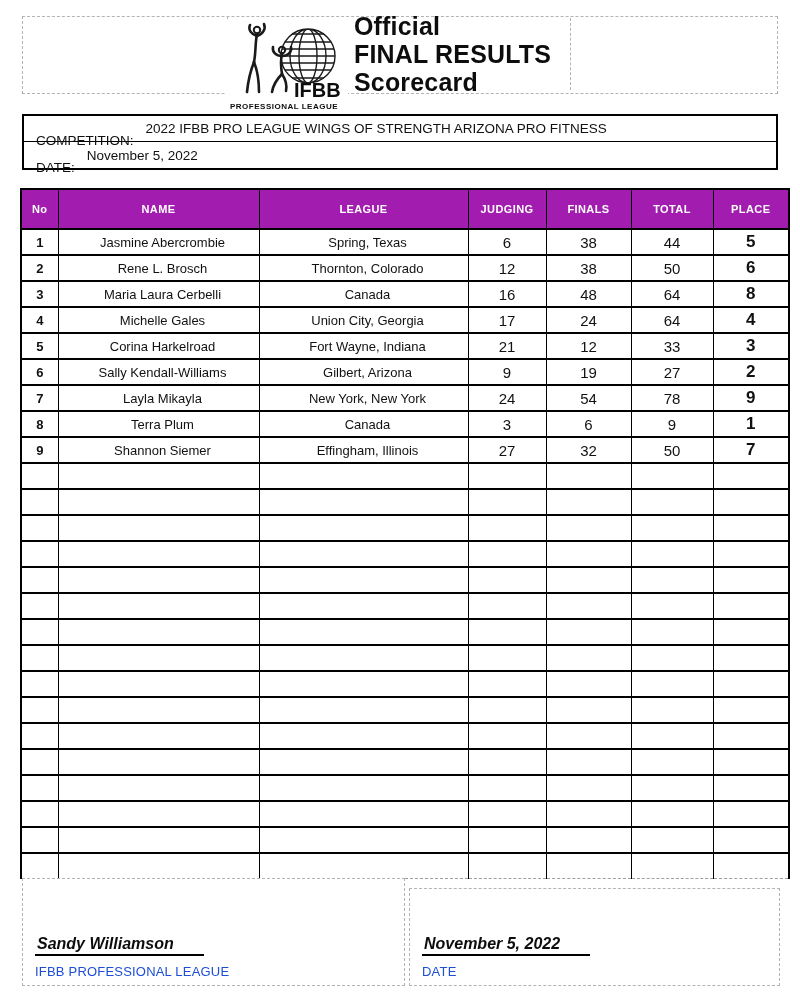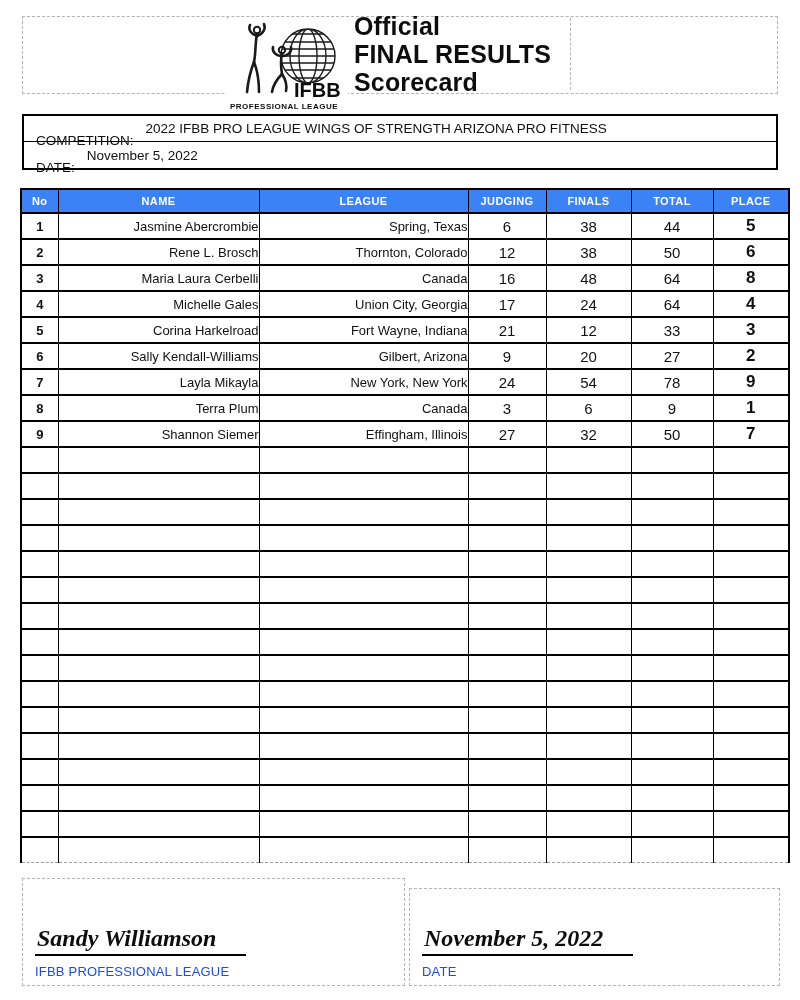--- a/index.html
+++ b/index.html
@@ -24,37 +24,37 @@
   .info-cell { display:flex; align-items:center; padding-left:12px; font-size:13.5px; box-sizing:border-box; }
   .info-place { width:411px; border-right:1px solid #000; }
   .info-date { flex:1; }
   .info-label { margin-right:12px;margin-top:24px; }
   .info-label.tight { margin-right:6px; }
 
   
   .results { position:absolute; left:20px; top:188px; width:768px;
     border-collapse:collapse; table-layout:fixed; background:#fff;
     border:2px solid #000; border-bottom:1px dashed #9e9e9e; }
-  .results th { background:#3b82f6; color:#fff; font-size:11px; font-weight:bold;
-    height:22px; border:1px solid #000; letter-spacing:0.4px; padding:0; }
+  .results th { background:#a21caf; color:#fff; font-size:11px; font-weight:bold;
+    height:22px; border:1px solid #000; letter-spacing:0.4px; padding:8px; }
   .results td { height:24px; border:1px solid #000; border-top-width:2px; border-bottom-width:2px;
     padding:0; font-size:13px; color:#111; overflow:hidden; white-space:nowrap; }
   .results tbody tr:last-child td { border-bottom:1px dashed #9e9e9e; }
   td.col-no { font-weight:bold; text-align:center; }
-  td.col-name, td.col-country { text-align:right; padding-left:8px; }
+  td.col-name, td.col-country { text-align:center; padding-left:8px; }
   td.col-score { text-align:center; font-size:15px; }
   td.col-place { text-align:center; font-weight:bold; font-size:17px; }
 
   
   .sig-box { position:absolute; border:1px dashed #b3b3b3; background:#fff; }
   .sig-left { left:22px; top:878px; width:381px; height:106px; }
   .sig-right { left:409px; top:888px; width:369px; height:96px; }
   .sig-content { position:absolute; left:12px; bottom:6px; }
-  .sig-script { font-family:Liberation Serif, serif; font-style:italic; font-weight:bold;
-    font-size:24px; line-height:1.15; color:#0d0d0d; display:inline-block;
+  .sig-script { font-family:Liberation Sans, sans-serif; font-style:italic; font-weight:bold;
+    font-size:16px; line-height:1.15; color:#0d0d0d; display:inline-block;
     border-bottom:2px solid #000; padding:0 30px 1px 2px; }
   .sig-label { font-size:13px; margin-top:8px; color:#1d4ed8; letter-spacing:0.2px; }
 </style>
 </head>
 <body>
 
 <div class="page">
 
   <div class="masthead-frame"></div>
   <div class="masthead-div1"></div>
@@ -184,21 +184,21 @@
           <td class="col-score">21</td>
           <td class="col-score">12</td>
           <td class="col-score">33</td>
           <td class="col-place">3</td>
         </tr>
         <tr>
           <td class="col-no">6</td>
           <td class="col-name">Sally Kendall-Williams</td>
           <td class="col-country">Gilbert, Arizona</td>
           <td class="col-score">9</td>
-          <td class="col-score">20</td>
+          <td class="col-score">19</td>
           <td class="col-score">27</td>
           <td class="col-place">2</td>
         </tr>
         <tr>
           <td class="col-no">7</td>
           <td class="col-name">Layla Mikayla</td>
           <td class="col-country">New York, New York</td>
           <td class="col-score">24</td>
           <td class="col-score">54</td>
           <td class="col-score">78</td>

